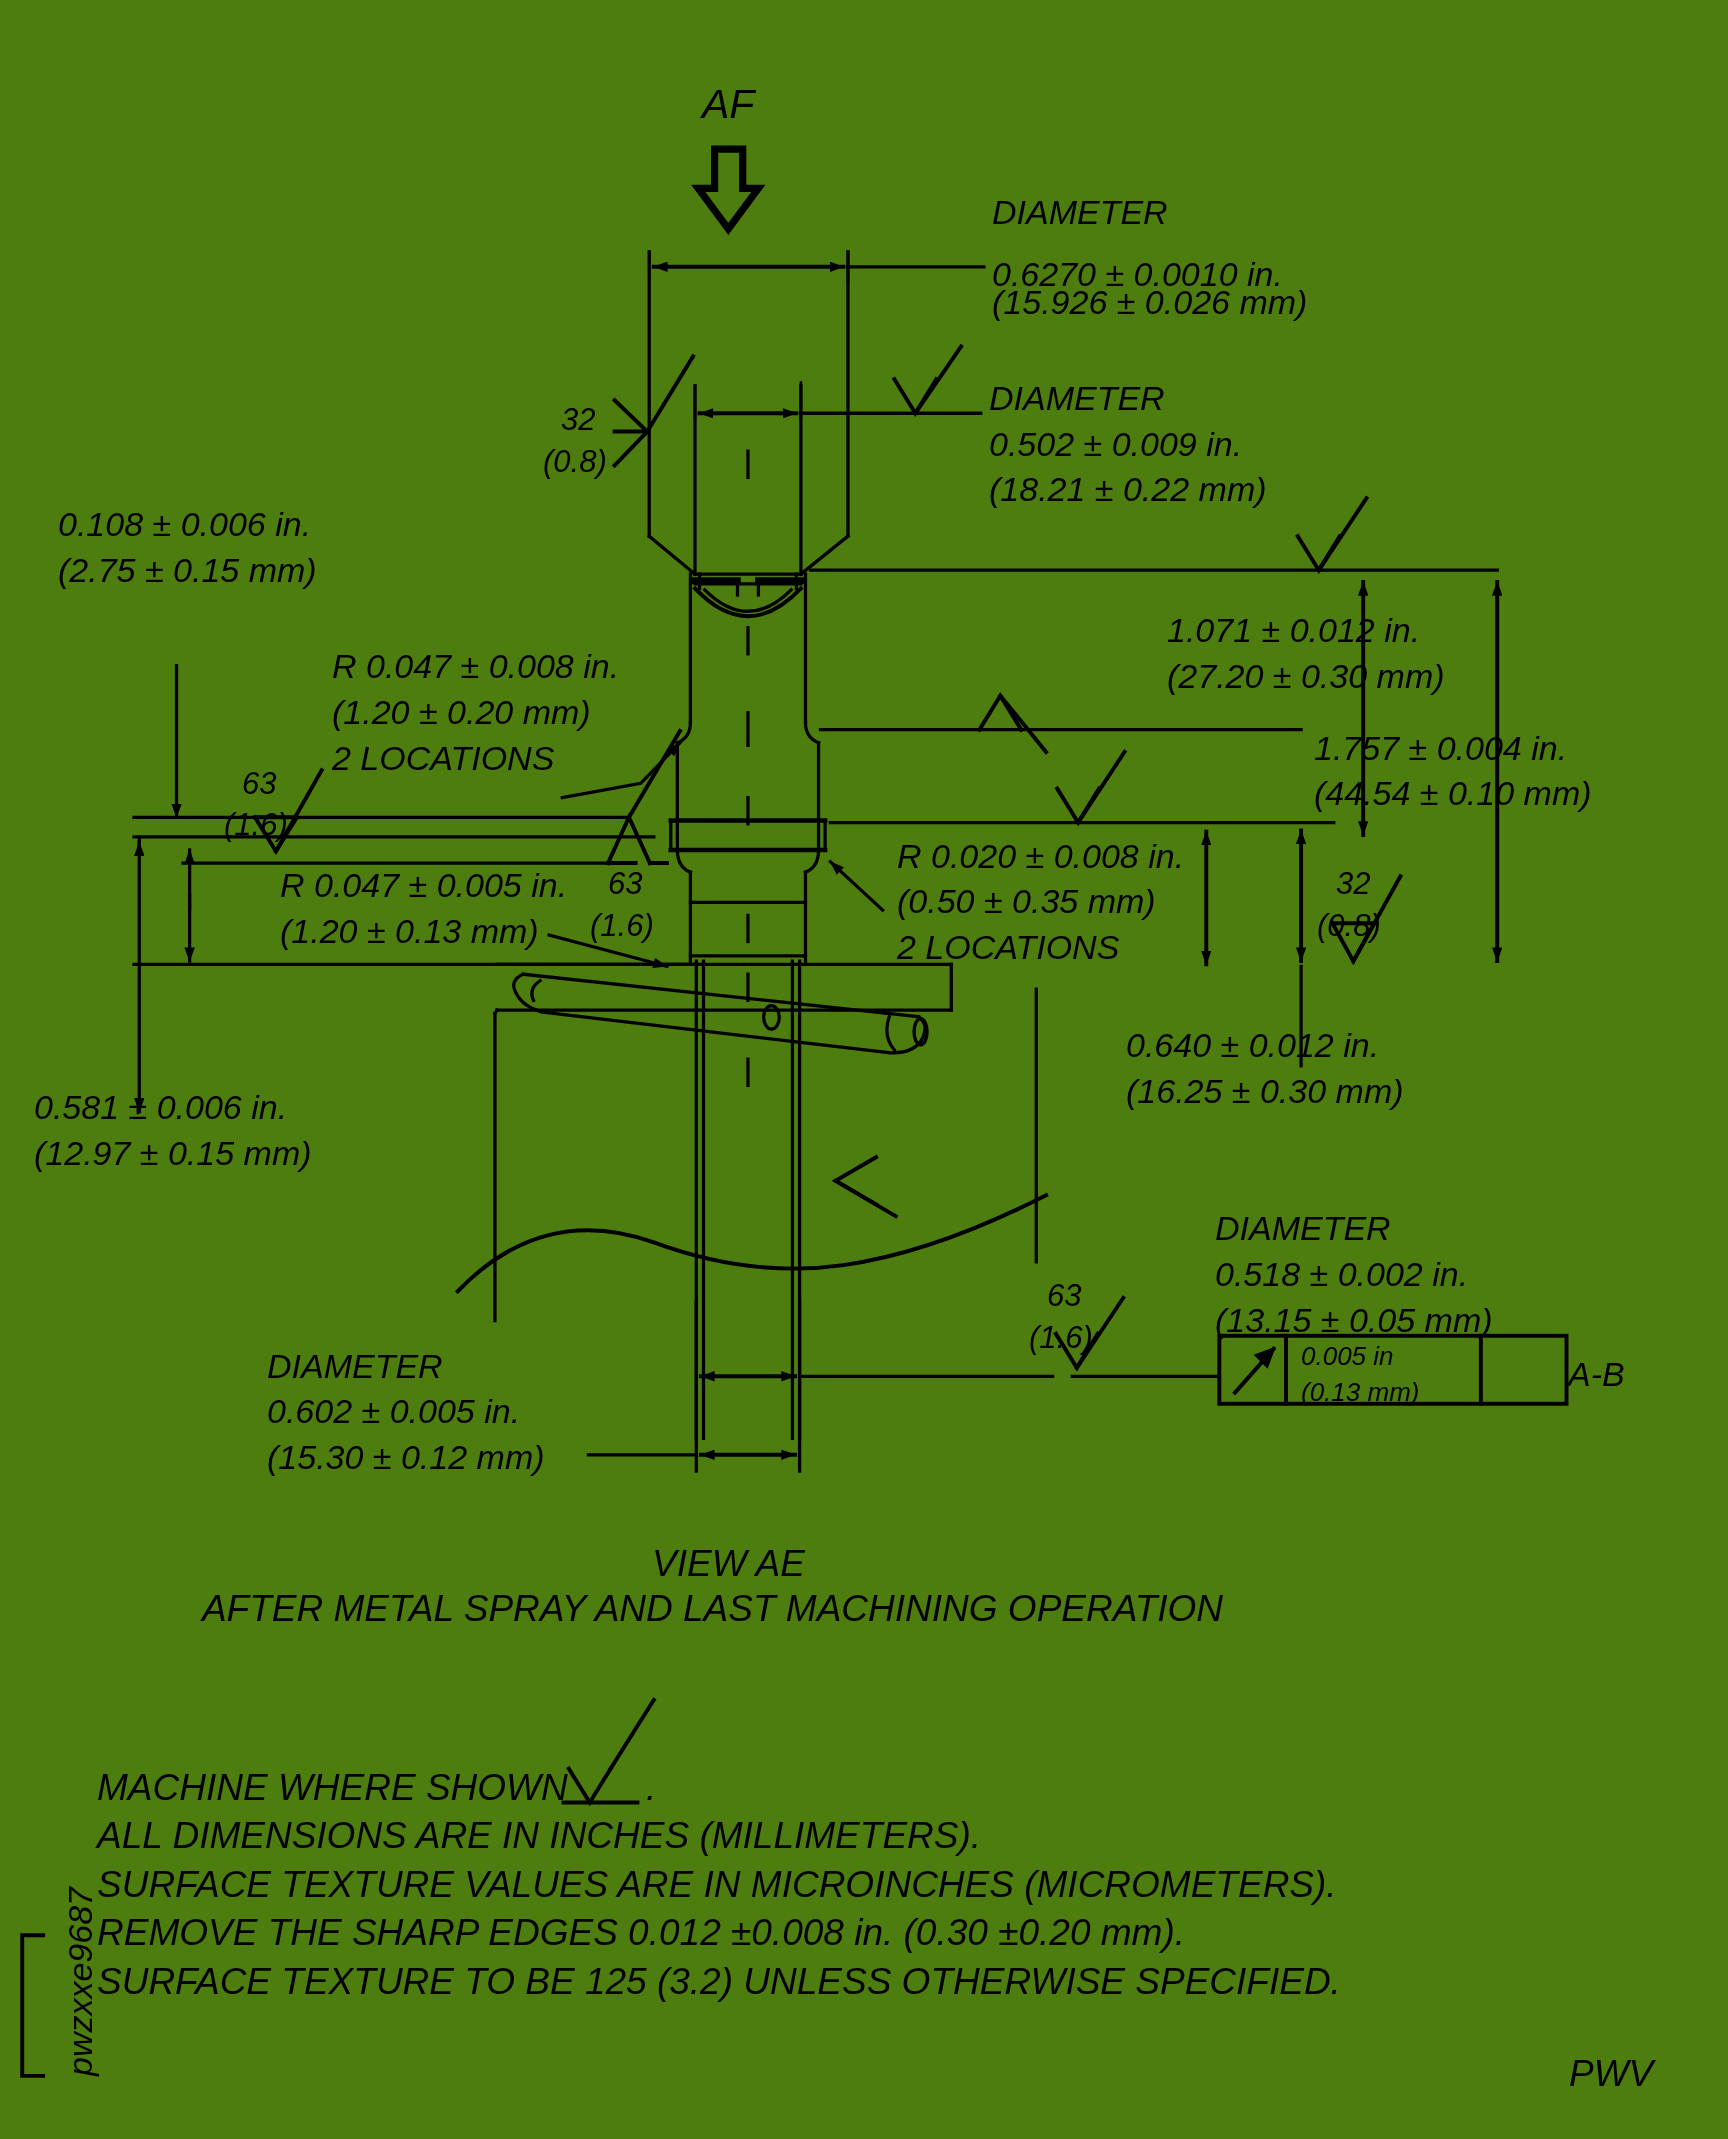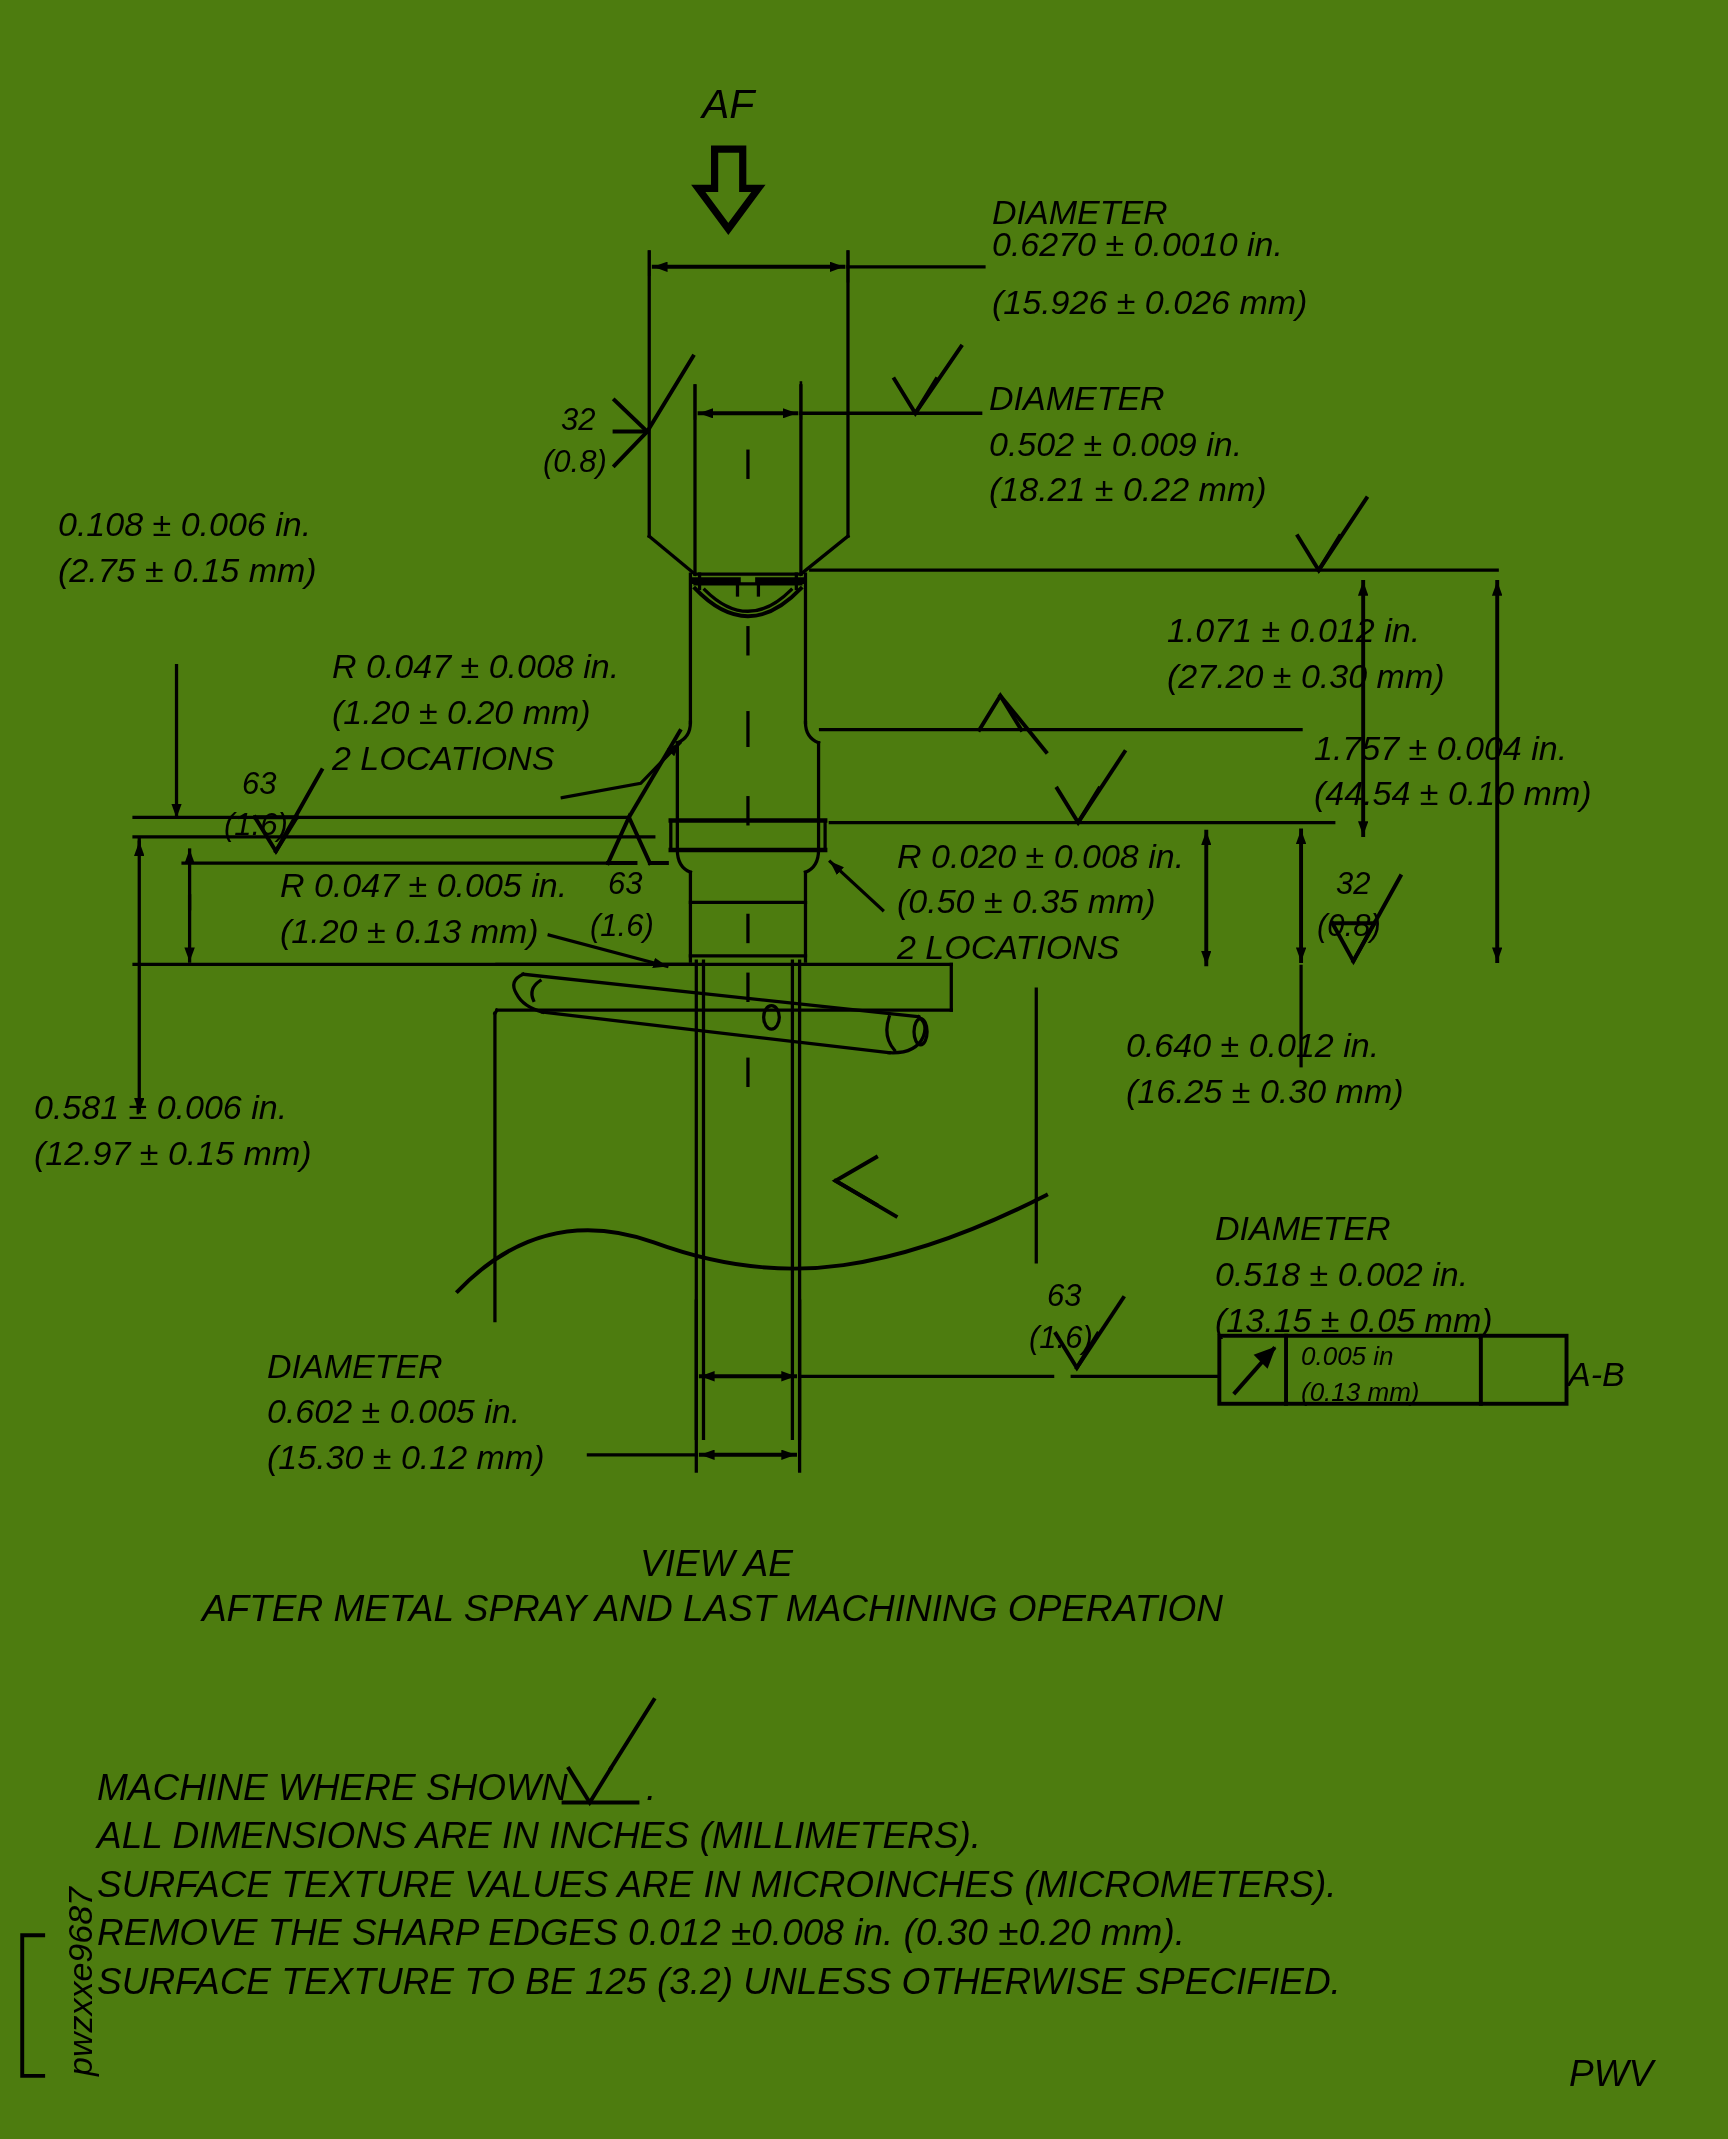--- a/index.html
+++ b/index.html
@@ -288,21 +288,21 @@
         <path d="M1144,1490 L1144,1530"></path>
         <path d="M1144,1620 L1144,1660"></path>
       </g>
 
     </g>
   </svg>
 
   <div class="txt t62" style="left:702px;top:78px;">AF</div>
 
   <div class="txt t52" style="left:992px;top:190px;">DIAMETER</div>
-  <div class="txt t52" style="left:992px;top:222px;">0.6270 ± 0.0010 in.</div>
+  <div class="txt t52" style="left:992px;top:252px;">0.6270 ± 0.0010 in.</div>
   <div class="txt t52" style="left:992px;top:280px;">(15.926 ± 0.026 mm)</div>
 
   <div class="txt t52" style="left:989px;top:376px;">DIAMETER</div>
   <div class="txt t52" style="left:989px;top:422px;">0.502 ± 0.009 in.</div>
   <div class="txt t52" style="left:989px;top:467px;">(18.21 ± 0.22 mm)</div>
 
   <div class="txt t48" style="left:561px;top:400px;">32</div>
   <div class="txt t48" style="left:543px;top:442px;">(0.8)</div>
 
   <div class="txt t52" style="left:58px;top:502px;">0.108 ± 0.006 in.</div>
@@ -348,21 +348,21 @@
   <div class="txt t48" style="left:1029px;top:1318px;">(1.6)</div>
 
   <div class="txt t46" style="left:1301px;top:1340px;">0.005 in</div>
   <div class="txt t46" style="left:1301px;top:1376px;">(0.13 mm)</div>
   <div class="txt t52" style="left:1568px;top:1352px;">A-B</div>
 
   <div class="txt t52" style="left:267px;top:1344px;">DIAMETER</div>
   <div class="txt t52" style="left:267px;top:1389px;">0.602 ± 0.005 in.</div>
   <div class="txt t52" style="left:267px;top:1435px;">(15.30 ± 0.12 mm)</div>
 
-  <div class="txt t56 ctr" style="left:4px;top:1540px;width:1425px;">VIEW AE</div>
+  <div class="txt t56 ctr" style="left:16px;top:1540px;width:1425px;">VIEW AE</div>
   <div class="txt t56" style="left:97px;top:1764px;">MACHINE WHERE SHOWN</div>
 
   <div class="txt t56 ctr" style="left:0;top:1585px;width:1425px;">AFTER METAL SPRAY AND LAST MACHINING OPERATION</div>
   <div class="txt t56" style="left:646px;top:1764px;">.</div>
   <div class="txt t56" style="left:97px;top:1812px;">ALL DIMENSIONS ARE IN INCHES (MILLIMETERS).</div>
   <div class="txt t56" style="left:97px;top:1861px;">SURFACE TEXTURE VALUES ARE IN MICROINCHES (MICROMETERS).</div>
   <div class="txt t56" style="left:97px;top:1909px;">REMOVE THE SHARP EDGES 0.012 ±0.008 in. (0.30 ±0.20 mm).</div>
   <div class="txt t56" style="left:97px;top:1958px;">SURFACE TEXTURE TO BE 125 (3.2) UNLESS OTHERWISE SPECIFIED.</div>
 
   <div class="txt t52 vert" style="left:58px;top:2076px;">pwzxxe9687</div>

